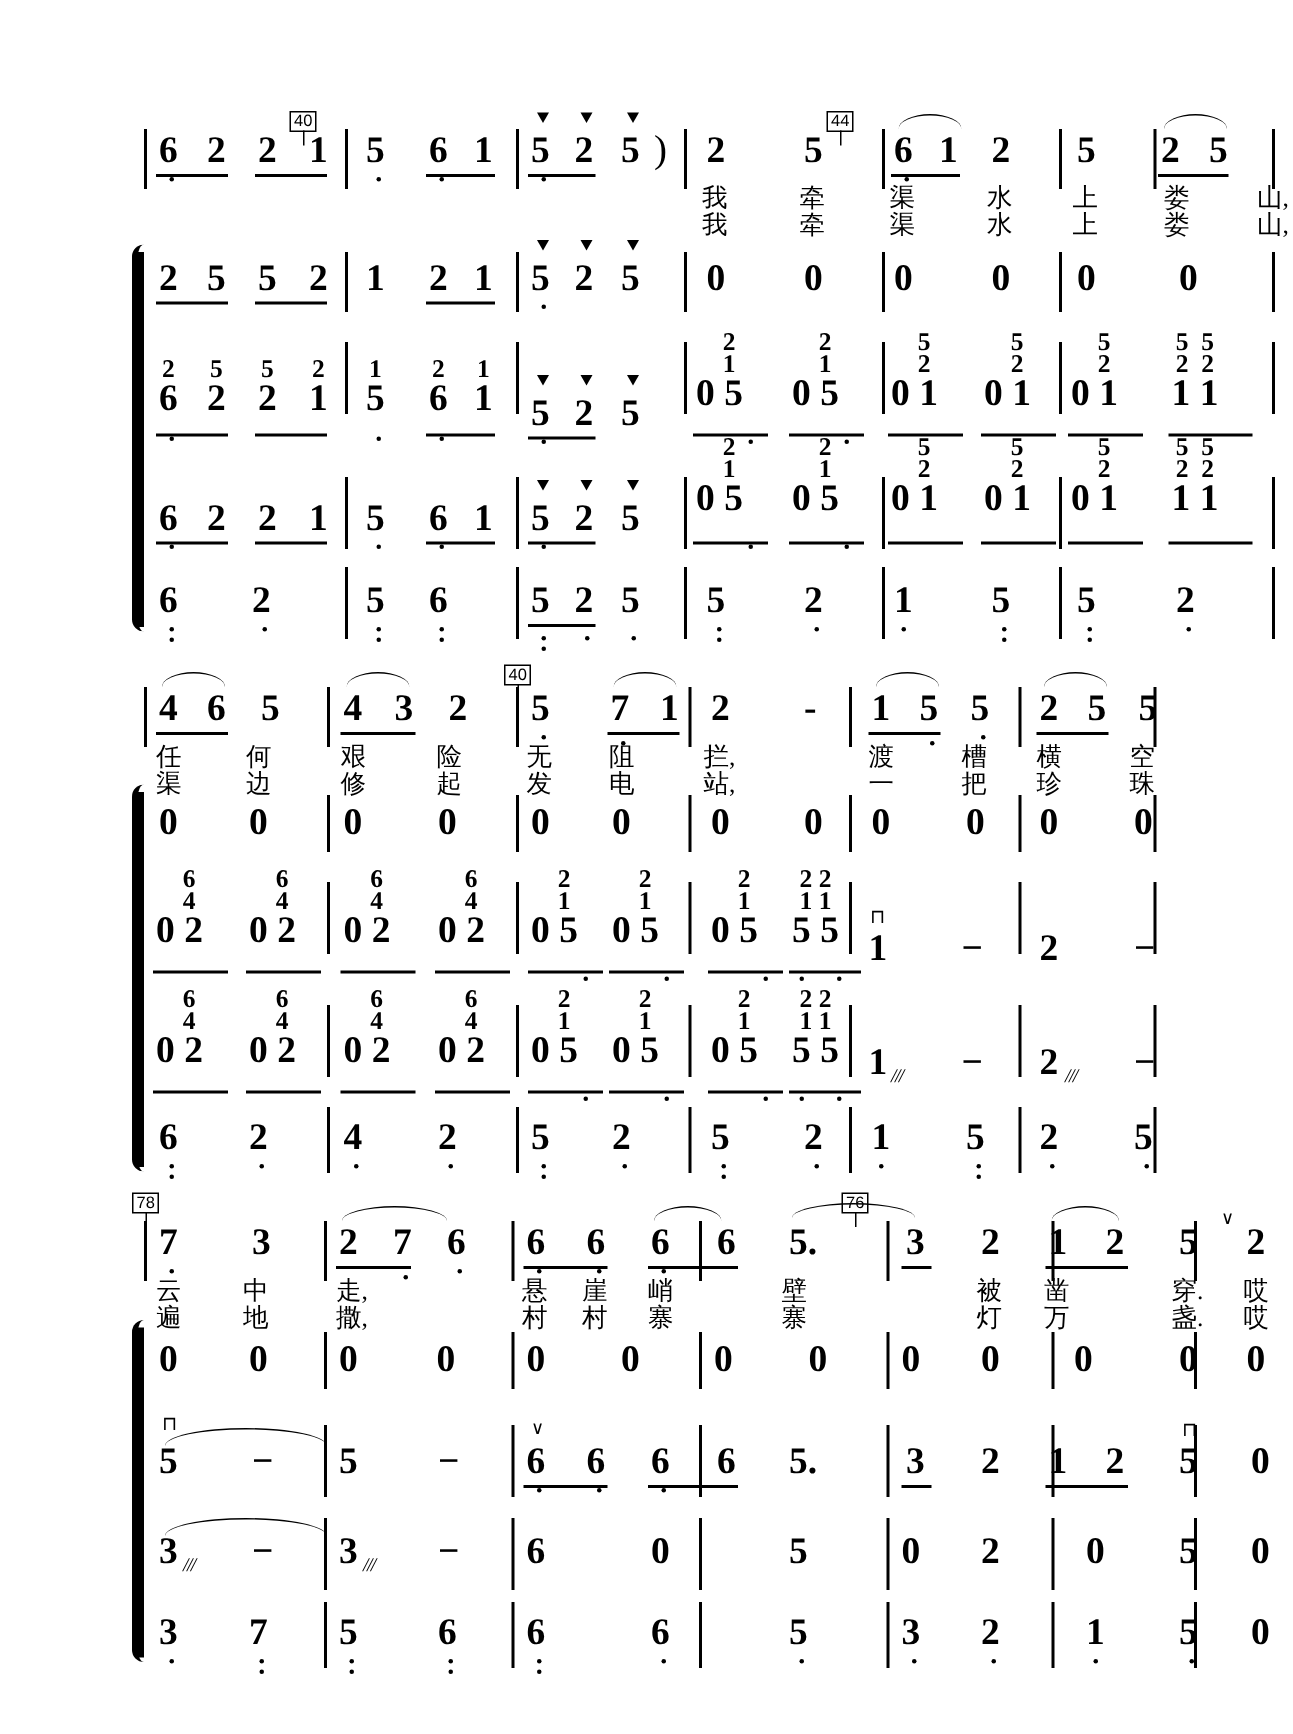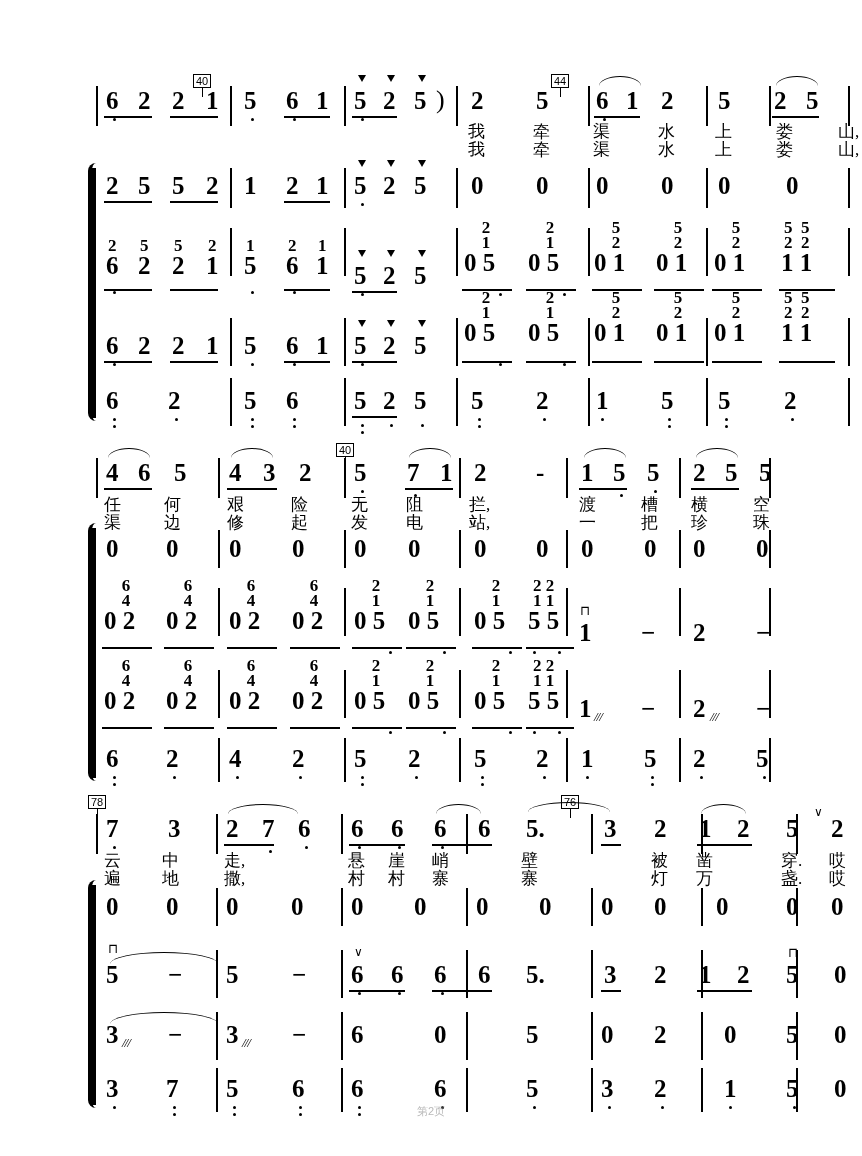--- a/index.html
+++ b/index.html
@@ -757,14 +757,13 @@
     <div class="note" style="left:558px;top:276px;">2</div>
     <div class="dot" style="left:565px;top:306px;"></div>
     <div class="note" style="left:628px;top:276px;">1</div>
     <div class="dot" style="left:633px;top:306px;"></div>
 
     <div class="note" style="left:690px;top:276px;">5</div>
     <div class="dot" style="left:697px;top:306px;"></div>
     <div class="note" style="left:738px;top:276px;">0</div>
   </div>
 
-  <div class="footer" style="top:1104px;">第2页</div>
 </div>
 
 </body></html>

